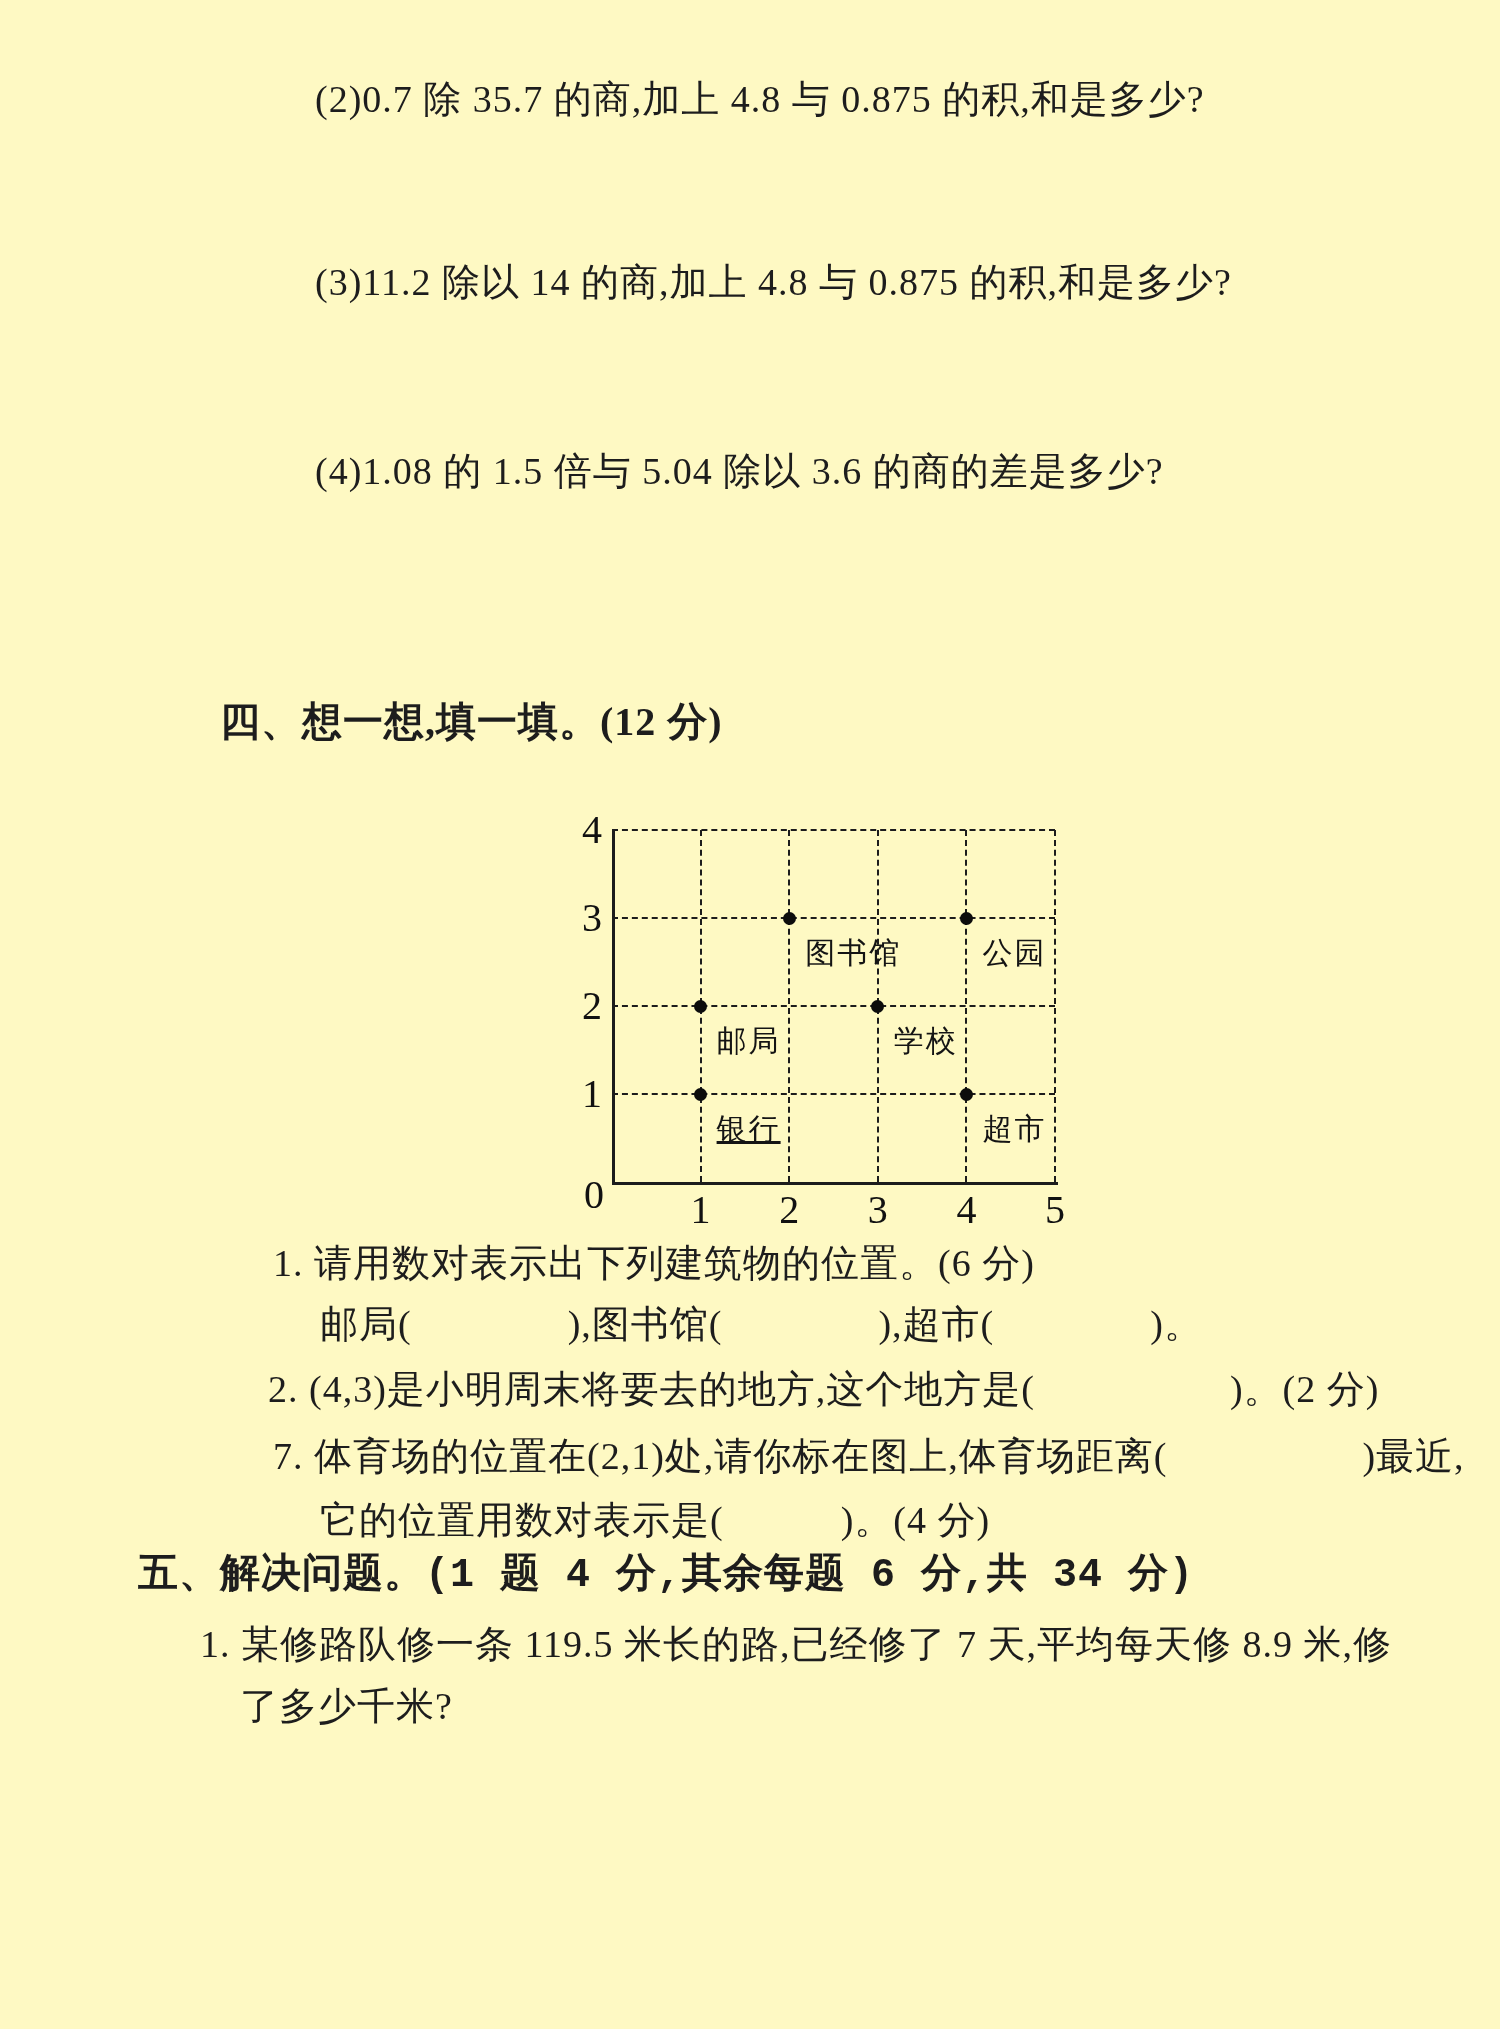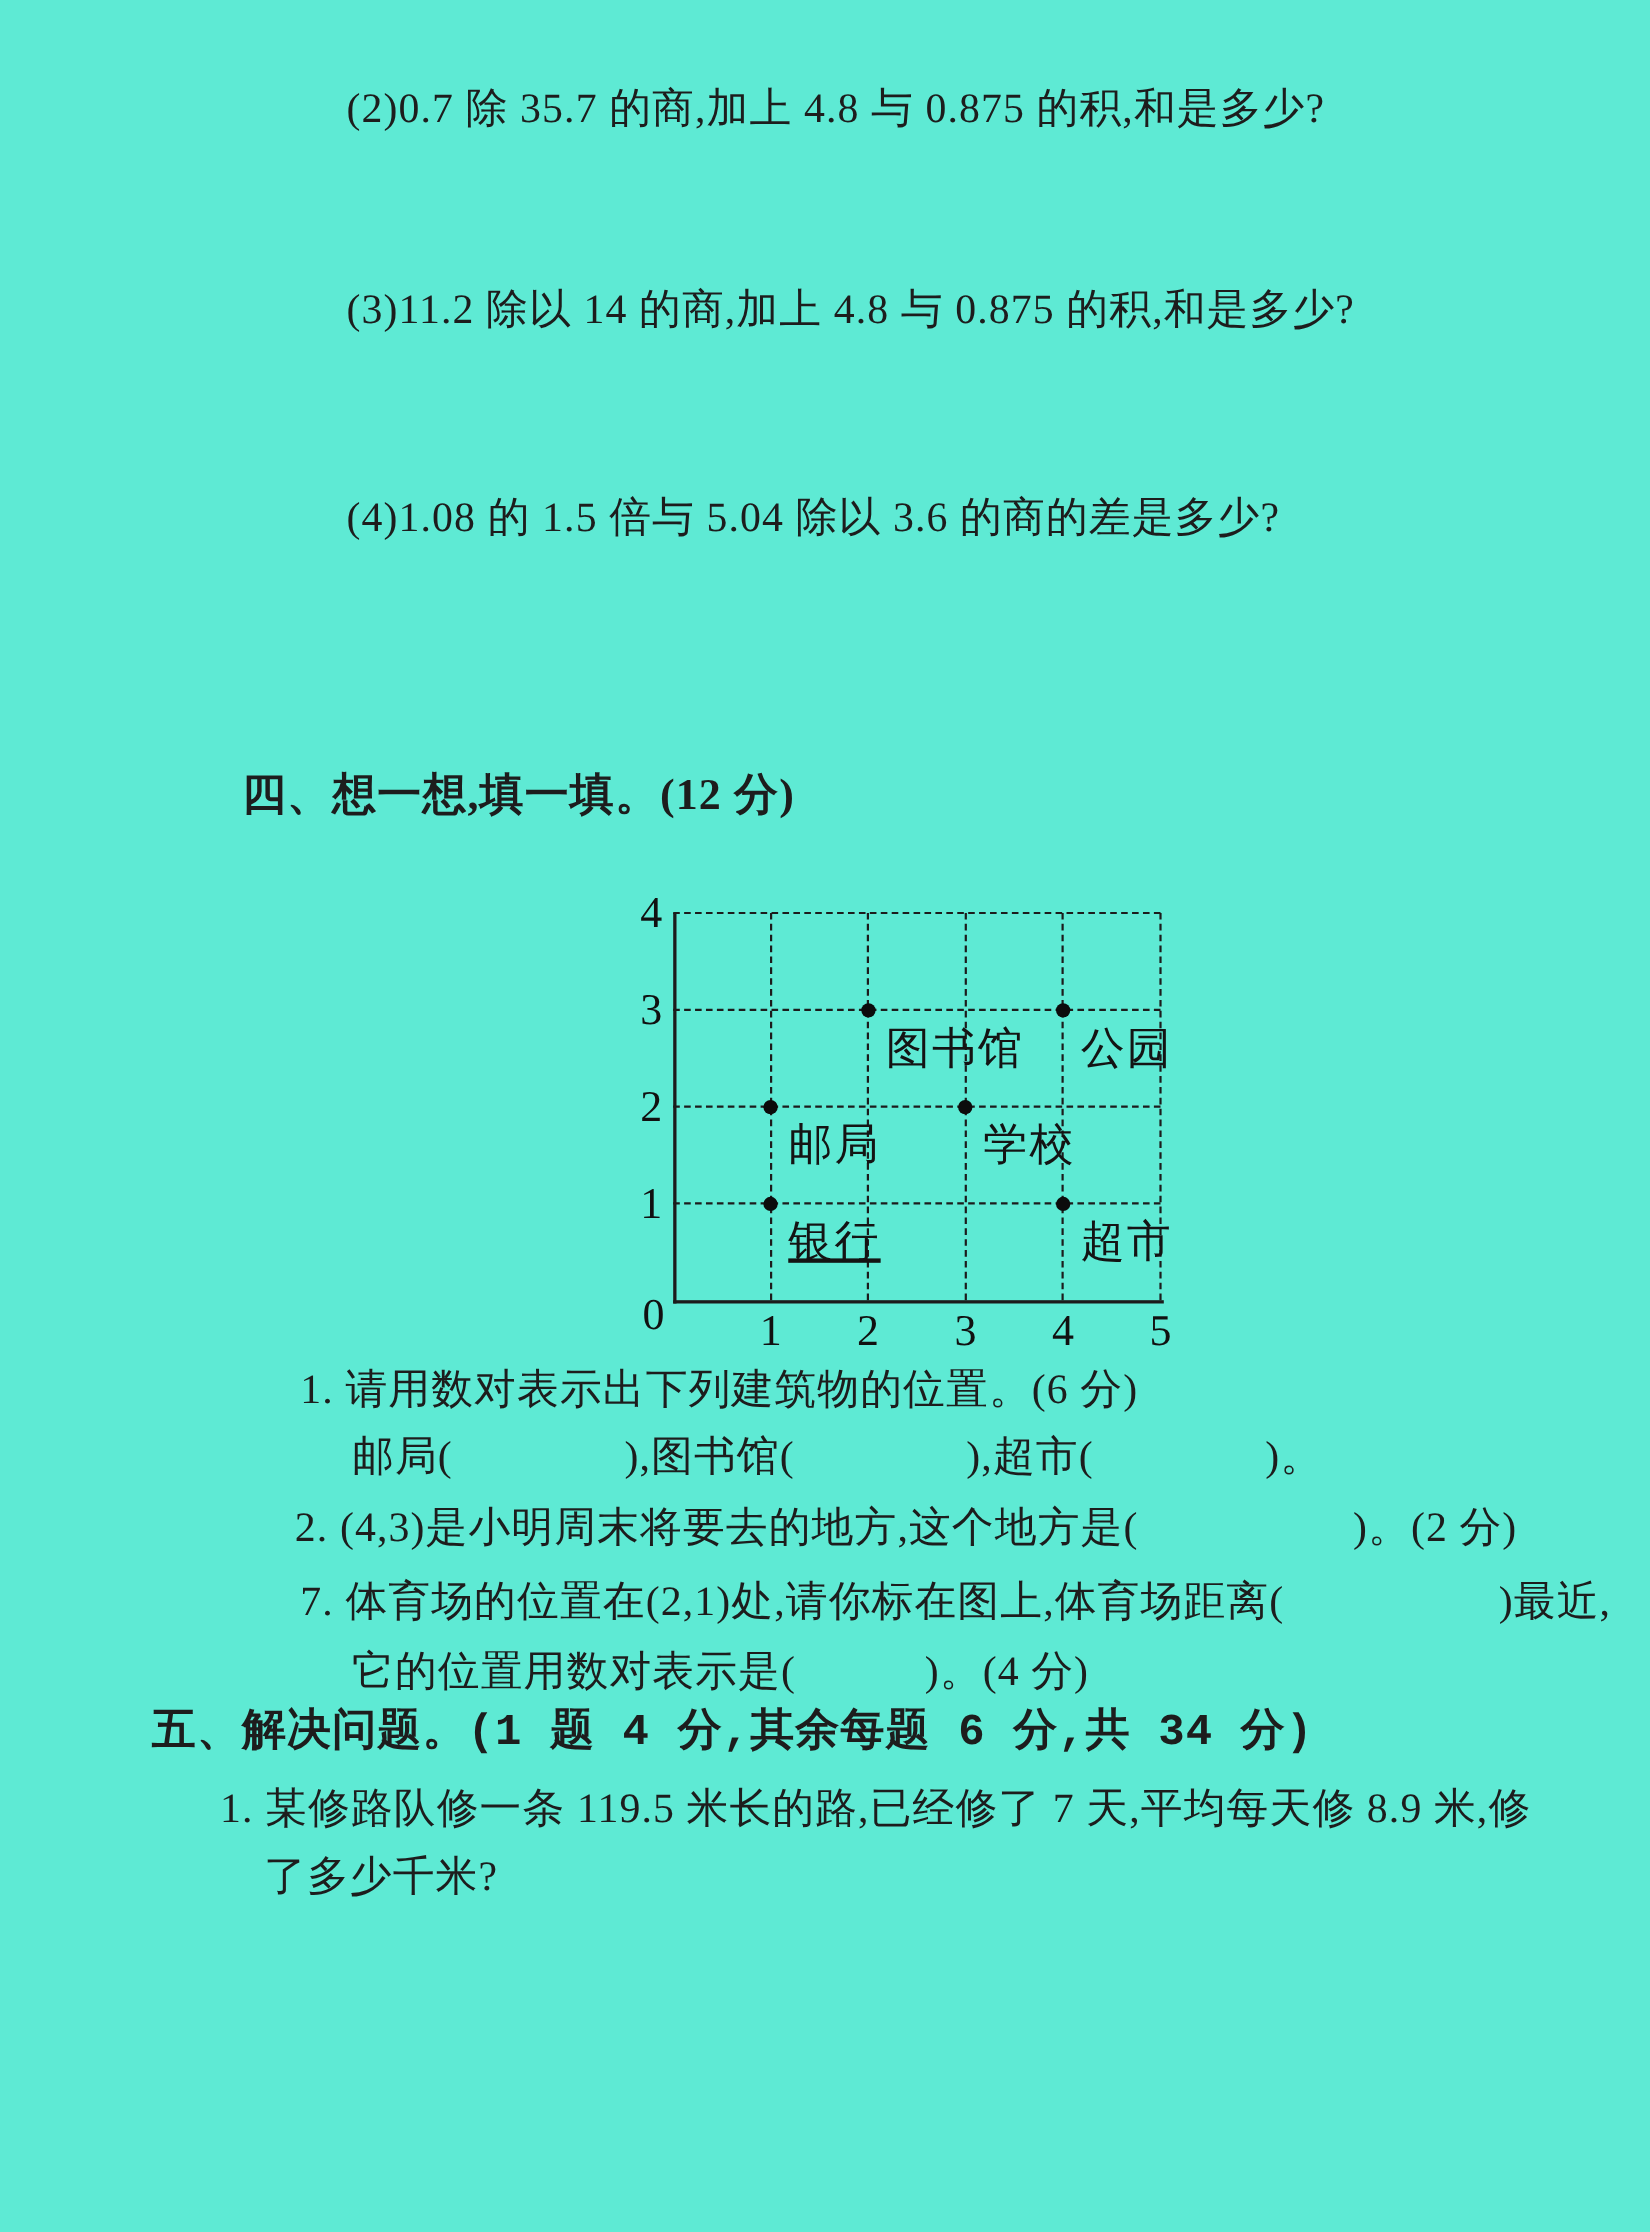--- a/index.html
+++ b/index.html
@@ -1,20 +1,20 @@
 <!DOCTYPE html>
 <html><head>
 <meta charset="utf-8">
 <style>
   html,body{margin:0;padding:0;background:#e8e8e8;}
   .page{
     position:relative;
     width:1500px;height:2029px;
     margin:0 auto;
-    background:#5eead4;
+    background:#fef9c3;
     color:#1d1d1d;
     font-family:"Liberation Serif","DejaVu Serif",serif;
     overflow:hidden;
   }
   .line{
     position:absolute;
     font-size:38px;
     line-height:46px;
     white-space:nowrap;
     letter-spacing:1px;
@@ -50,21 +50,21 @@
     color:#111;
   }
   .tick-y{width:50px;text-align:right;}
   .tick-x{width:40px;text-align:center;}
   .pt-dot{
     position:absolute;width:13px;height:13px;border-radius:50%;
     background:#0c0c0c;
   }
   .pt-label{
     position:absolute;
-    font-size:40px;line-height:44px;white-space:nowrap;
+    font-size:30px;line-height:44px;white-space:nowrap;
     letter-spacing:2px;color:#141414;
   }
 </style>
 </head>
 <body>
 
 <div class="page">
 
   <div class="line q2">(2)0.7 除 35.7 的商,加上 4.8 与 0.875 的积,和是多少?</div>
   <div class="line q3">(3)11.2 除以 14 的商,加上 4.8 与 0.875 的积,和是多少?</div>

